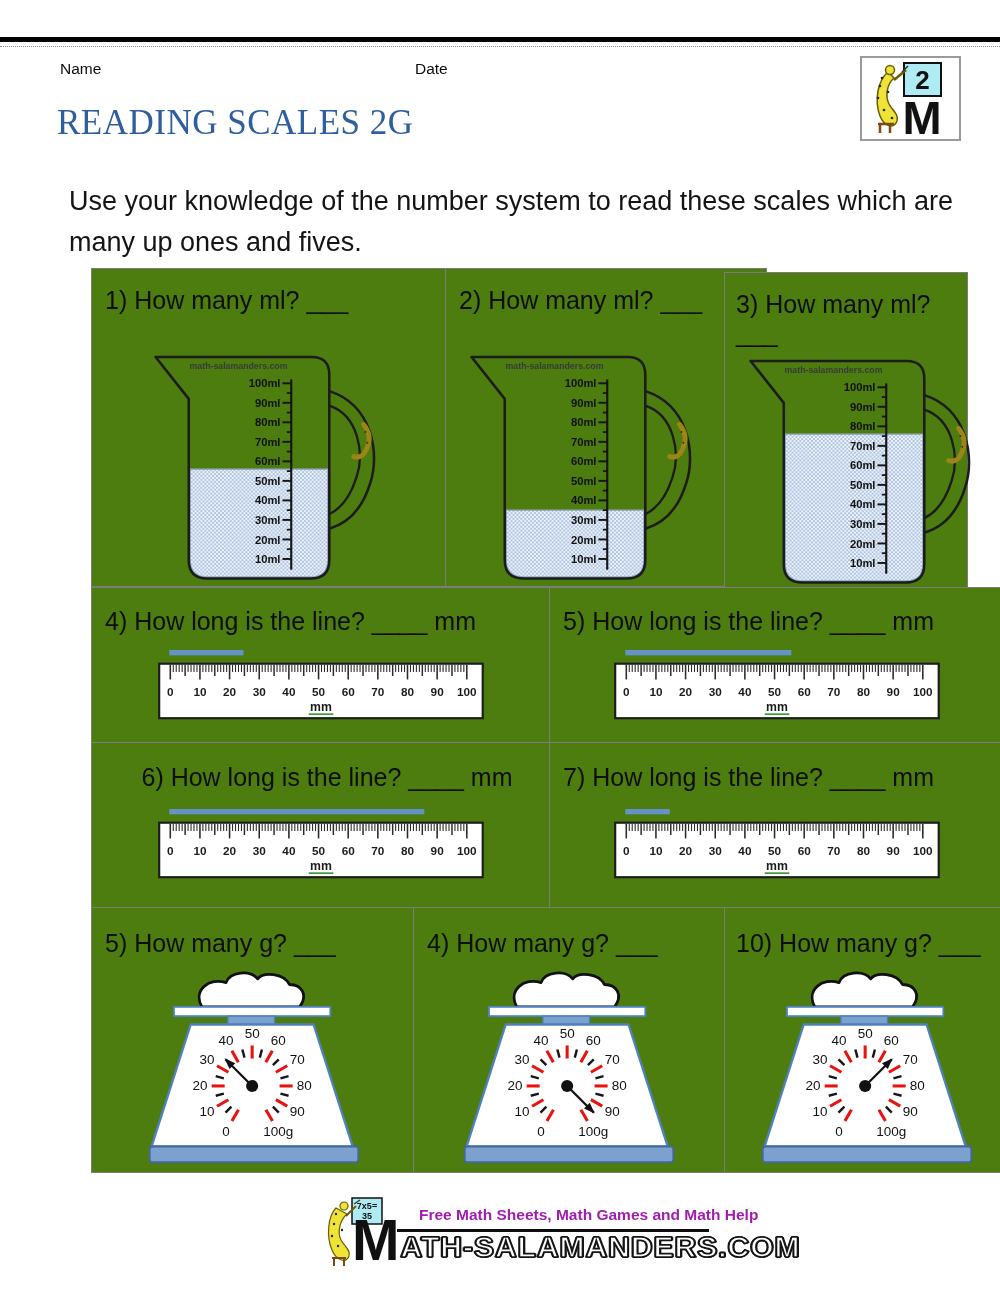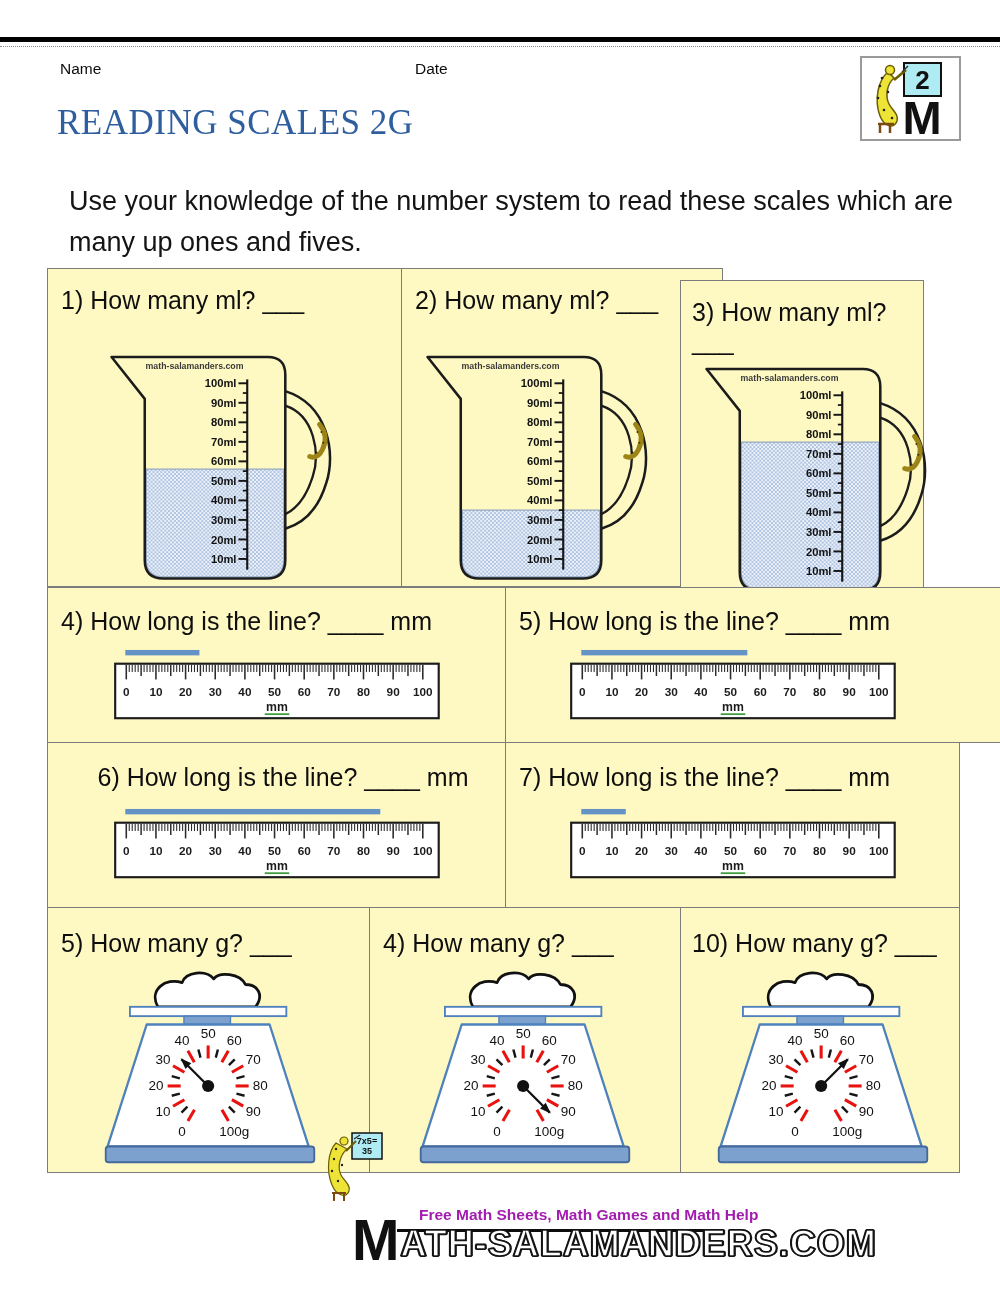--- a/index.html
+++ b/index.html
@@ -9,31 +9,31 @@
   .top-rule-thin{position:absolute;left:0;top:46px;width:1000px;height:0;border-top:1px dotted #8a8a8a;}
   .meta-label{position:absolute;top:60px;font-size:15.5px;color:#0c0c0c;}
   .meta-name{left:60px;}
   .meta-date{left:415px;}
   .corner-logo{position:absolute;left:860px;top:56px;width:101px;height:85px;border:2px solid #9a9a9a;
                box-sizing:border-box;background:#fff;}
   .title{position:absolute;left:57px;top:103px;margin:0;font-family:"Liberation Serif",serif;
          font-weight:500;font-size:35px;color:#2E5E9E;letter-spacing:.5px;}
   .instructions{position:absolute;left:57px;top:169px;margin:12px;font-size:27px;line-height:41px;color:#141414;}
   .grid{position:absolute;left:47px;top:268px;width:913px;height:905px;}
-  .cell{position:absolute;box-sizing:border-box;border:1px solid #7c7c7c;background:#fef9c3;}
+  .cell{position:absolute;box-sizing:border-box;border:1px solid #7c7c7c;background:#4d7c0f;margin-left:44px;}
   .q{font-size:25px;color:#0e0e0e;}
   .slot{position:absolute;line-height:0;}
   svg{font-family:"Liberation Sans",sans-serif;}
   
-  .footer-art{position:absolute;left:322px;top:1131px;width:66px;height:72px;line-height:0;}
+  .footer-art{position:absolute;left:322px;top:1196px;width:66px;height:72px;line-height:0;}
   .footer-tagline{position:absolute;left:419px;top:1206px;font-size:15.5px;font-weight:700;color:#a21caf;}
   .footer-line{position:absolute;left:397px;top:1229px;width:312px;height:3px;background:#0d0d0d;}
   .footer-brand{position:absolute;left:352px;top:1218px;display:flex;align-items:flex-end;}
   .brand-m{font-size:57px;font-weight:800;line-height:.8;color:#101010;}
-  .brand-rest{font-size:36px;font-weight:800;letter-spacing:1px;line-height:1;margin:0 0 2px 1px;color:#fff;
+  .brand-rest{font-size:30px;font-weight:800;letter-spacing:1px;line-height:1;margin:0 0 2px 1px;color:#fff;
               -webkit-text-stroke:1.6px #141414;
               text-shadow:1.4px 0 #141414,-1.4px 0 #141414,0 1.4px #141414,0 -1.4px #141414;}
 </style>
 </head>
 <body>
 
 <div class="page">
   <div class="top-rule"></div>
   <div class="top-rule-thin"></div>
 
@@ -163,21 +163,21 @@
             <line x1="152.5" y1="160" x2="157" y2="160" stroke="#161616" stroke-width="1.8"></line>
             <line x1="152.5" y1="140" x2="157" y2="140" stroke="#161616" stroke-width="1.8"></line>
             <line x1="152.5" y1="120" x2="157" y2="120" stroke="#161616" stroke-width="1.8"></line>
             <line x1="152.5" y1="100" x2="157" y2="100" stroke="#161616" stroke-width="1.8"></line>
             <line x1="152.5" y1="80" x2="157" y2="80" stroke="#161616" stroke-width="1.8"></line>
             <line x1="152.5" y1="60" x2="157" y2="60" stroke="#161616" stroke-width="1.8"></line>
             <line x1="152.5" y1="40" x2="157" y2="40" stroke="#161616" stroke-width="1.8"></line>
             <text x="103" y="15" text-anchor="middle" font-size="9" font-weight="600" fill="#3a3a3a">math-salamanders.com</text>
           </svg></div>
     </div>
-    <div class="cell" style="left:633px;top:12px;width:244px;height:319px;">
+    <div class="cell" style="left:633px;top:4px;width:244px;height:319px;">
       <div class="q" style="margin:17px 0 0 11px;">3) How many ml? ___</div>
       <div class="slot jug-slot" style="left:8px;top:85px;"><svg width="244" viewBox="0 0 250 240" xmlns="http://www.w3.org/2000/svg">
             <defs>
               <pattern id="wp2" width="4" height="4" patternUnits="userSpaceOnUse">
                 <rect width="4" height="4" fill="#EEF3FB"></rect>
                 <circle cx="1" cy="1" r="1.05" fill="#A6BDDD"></circle>
                 <circle cx="3" cy="3" r="1.05" fill="#A6BDDD"></circle>
               </pattern>
             </defs>
             <path d="M196 38 C240 52 248 102 238 132 C229 162 213 174 196 179" fill="none" stroke="#1c1c1c" stroke-width="2.6"></path>

